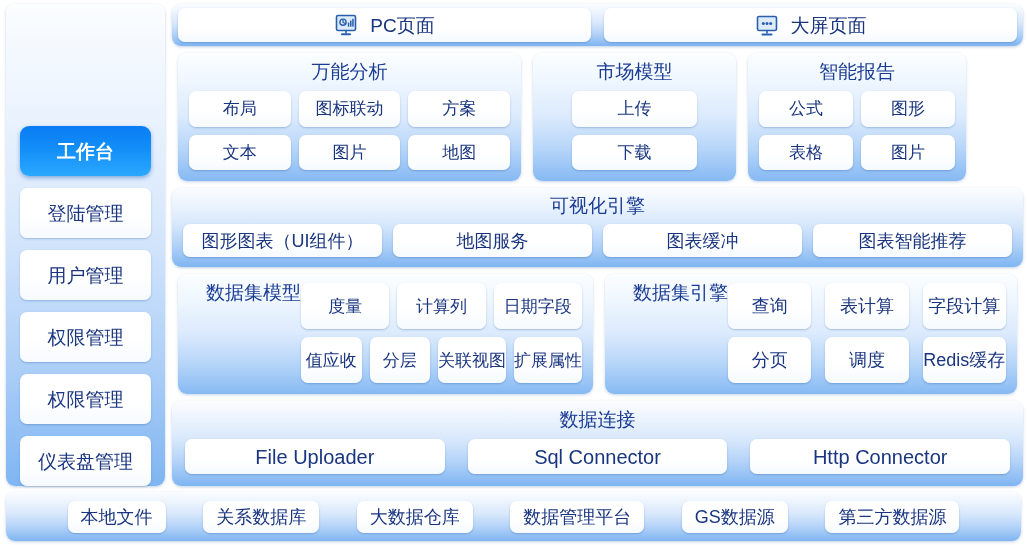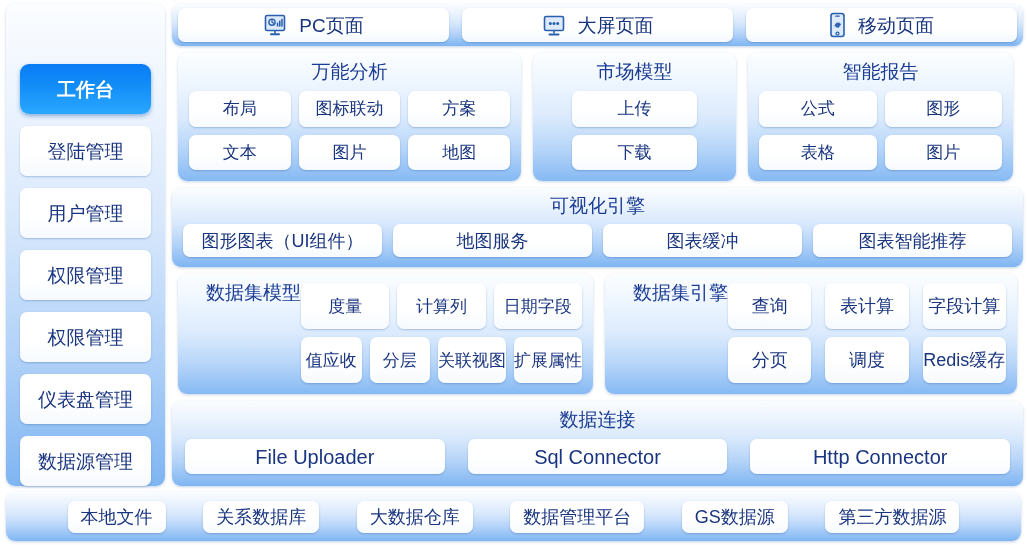--- a/index.html
+++ b/index.html
@@ -129,21 +129,21 @@
 
   
   #apps-row {
     height: 131px;
     display: flex;
     gap: 12px;
     padding: 0 6px;
   }
   #panel-wanneng { width: 343px; }
   #panel-shichang { width: 203px; }
-  #panel-zhineng { width: 265px; }
+  #panel-zhineng { width: 218px; }
   .app-panel {
     padding: 9px 11px 11px 11px;
     display: flex;
     flex-direction: column;
   }
   .app-panel .box-title { font-size: 19px; margin-bottom: 10px; }
   .chip-grid { display: flex; flex-direction: column; gap: 8px; flex: 1; }
   .chip-row { display: flex; gap: 8px; flex: 1; }
   .chip-row .chip { flex: 1; font-size: 17px; }
 
@@ -210,21 +210,20 @@
 
 <div id="page">
 
   <div id="sidebar" class="grad-box">
     <div class="chip side-item active">工作台</div>
     <div class="chip side-item">登陆管理</div>
     <div class="chip side-item">用户管理</div>
     <div class="chip side-item">权限管理</div>
     <div class="chip side-item">权限管理</div>
     <div class="chip side-item">仪表盘管理</div>
-    <div class="chip side-item">数据源管理</div>
   </div>
 
   <div id="right">
 
     <div id="tabs-row" class="grad-box">
 
       <div class="tab">
         <svg class="tab-icon" width="24" height="23" viewBox="0 0 24 23">
           <rect x="2.5" y="1.5" width="19" height="15" rx="1.6" fill="#dceaf9" stroke="#2a5fae" stroke-width="1.6"></rect>
           <circle cx="9" cy="8.2" r="3.1" fill="none" stroke="#2a5fae" stroke-width="1.4"></circle>
@@ -243,29 +242,20 @@
           <rect x="2.5" y="2.5" width="19" height="14" rx="1.6" fill="#dceaf9" stroke="#2a5fae" stroke-width="1.6"></rect>
           <circle cx="8.3" cy="9.5" r="1.5" fill="#2a5fae"></circle>
           <circle cx="12" cy="9.5" r="1.5" fill="#2a5fae"></circle>
           <circle cx="15.7" cy="9.5" r="1.5" fill="#2a5fae"></circle>
           <rect x="6.5" y="19.4" width="11" height="2" rx="1" fill="#2a5fae"></rect>
           <rect x="11.2" y="16.5" width="1.6" height="3" fill="#2a5fae"></rect>
         </svg>
         <span class="tab-label">大屏页面</span>
       </div>
 
-      <div class="tab">
-        <svg class="tab-icon" width="17" height="26" viewBox="0 0 17 26">
-          <rect x="2" y="1.5" width="13" height="23" rx="2.4" fill="#dceaf9" stroke="#2a5fae" stroke-width="1.6"></rect>
-          <rect x="6.2" y="3.6" width="4.6" height="1.2" rx="0.6" fill="#2a5fae"></rect>
-          <circle cx="8.5" cy="21.6" r="1.5" fill="none" stroke="#2a5fae" stroke-width="1.2"></circle>
-          <path d="M6.2 13.6 L8.1 11.2 M7.4 14.6 L10 11.2 M8.9 15.2 L11.2 12.3" stroke="#2a5fae" stroke-width="1.5" stroke-linecap="round"></path>
-        </svg>
-        <span class="tab-label">移动页面</span>
-      </div>
 
     </div>
 
     <div id="apps-row">
 
       <div id="panel-wanneng" class="grad-box-sm app-panel">
         <div class="box-title">万能分析</div>
         <div class="chip-grid">
           <div class="chip-row">
             <div class="chip">布局</div>

